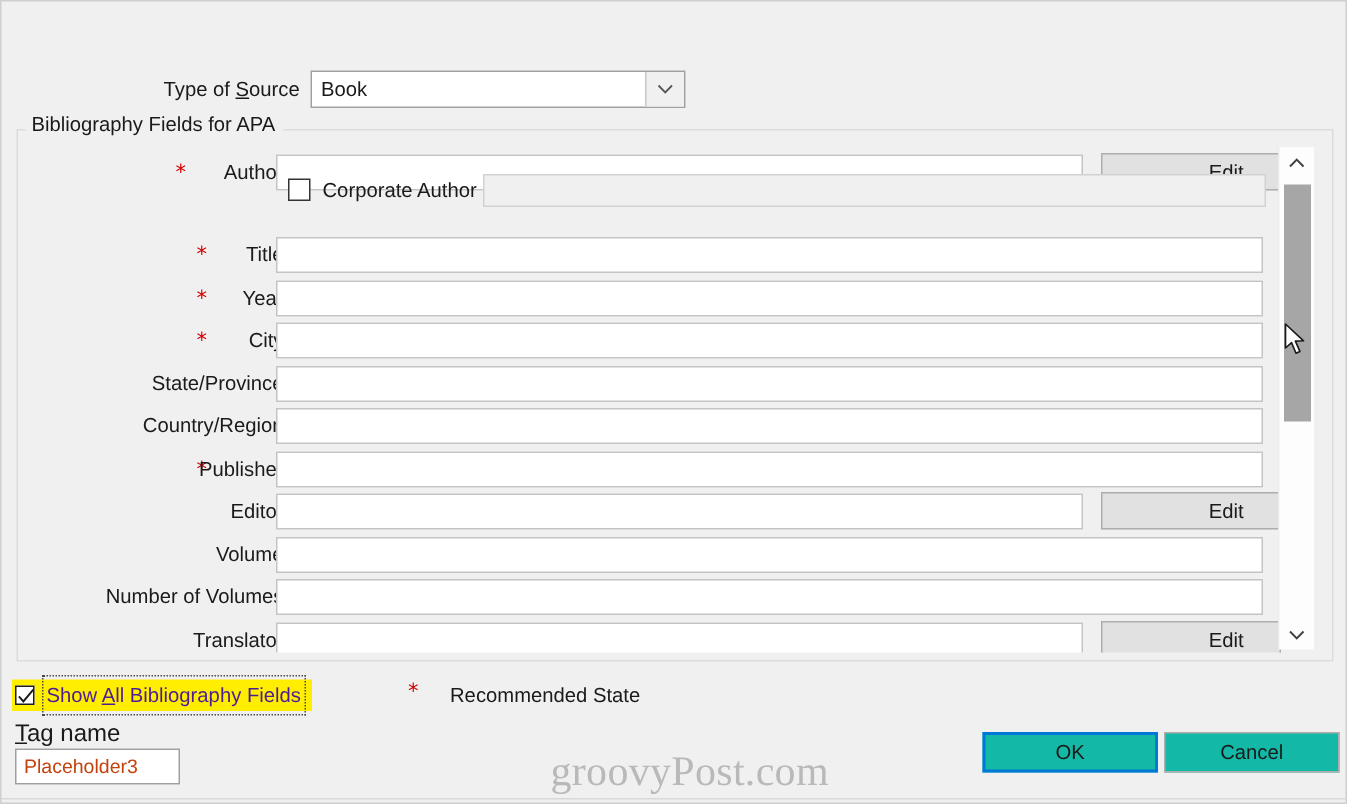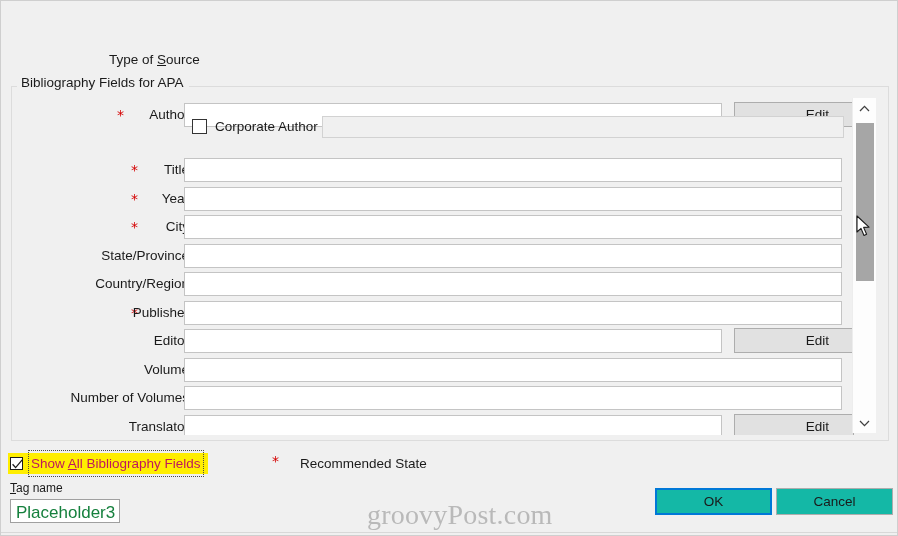--- a/index.html
+++ b/index.html
@@ -273,21 +273,21 @@
     height: 13px;
     background: #ffffff;
     border: 1px solid #1c1c1c;
     box-sizing: border-box;
     flex: none;
     margin-right: 5px;
   }
   .showall-box svg { position: absolute; left: 1px; top: 1px; }
   .showall-label {
     font-size: 13.5px;
-    color: #be185d;
+    color: #4c1d95;
     border: 1px dotted #4a4a4a;
     padding: 4px 2px;
     line-height: 17px;
     white-space: nowrap;
   }
   .showall-label u { text-decoration: underline; }
 
   .rec-star {
     position: absolute;
     left: 271px;
@@ -301,40 +301,40 @@
     left: 299px;
     top: 455px;
     font-size: 13.5px;
     color: #1a1a1a;
   }
 
   .tagname-label {
     position: absolute;
     left: 9px;
     top: 480px;
-    font-size: 12px;
+    font-size: 16px;
     color: #1a1a1a;
   }
   .tagname-label u { text-decoration: underline; }
   .tagname-input {
     position: absolute;
     left: 9px;
     top: 498px;
     width: 110px;
     height: 24px;
     background: #ffffff;
     border: 1px solid #a0a0a0;
     box-sizing: border-box;
   }
   .tagname-value {
     position: absolute;
     left: 5px;
     top: 3px;
-    font-size: 17px;
-    color: #15803d;
+    font-size: 13px;
+    color: #c2410c;
   }
 
   .watermark {
     position: absolute;
     left: 366px;
     top: 498px;
     font-family: "Liberation Serif", serif;
     font-size: 28px;
     color: #b9b9b9;
     letter-spacing: 0.2px;
@@ -373,20 +373,28 @@
 </head>
 <body>
 
 <div class="dialog">
 
 
   <div class="tos-label">
     <span>Type of </span><u>S</u><span>ource</span>
   </div>
 
+  <div class="combo">
+    <span class="combo-value">Book</span>
+    <span class="combo-btn">
+      <svg width="11" height="7" viewBox="0 0 11 7">
+        <polyline points="1,1 5.5,5.6 10,1" fill="none" stroke="#555" stroke-width="1.2"></polyline>
+      </svg>
+    </span>
+  </div>
 
   <div class="groupbox"></div>
   <div class="groupbox-title">Bibliography Fields for APA</div>
 
   <div class="scrollview">
     <div id="rows-host">
         <div class="row" style="top: 15px;">
           <span class="req-star" style="left: 105px;">*</span>
           <span class="row-label">Author</span>
           <span class="row-input short"></span>

